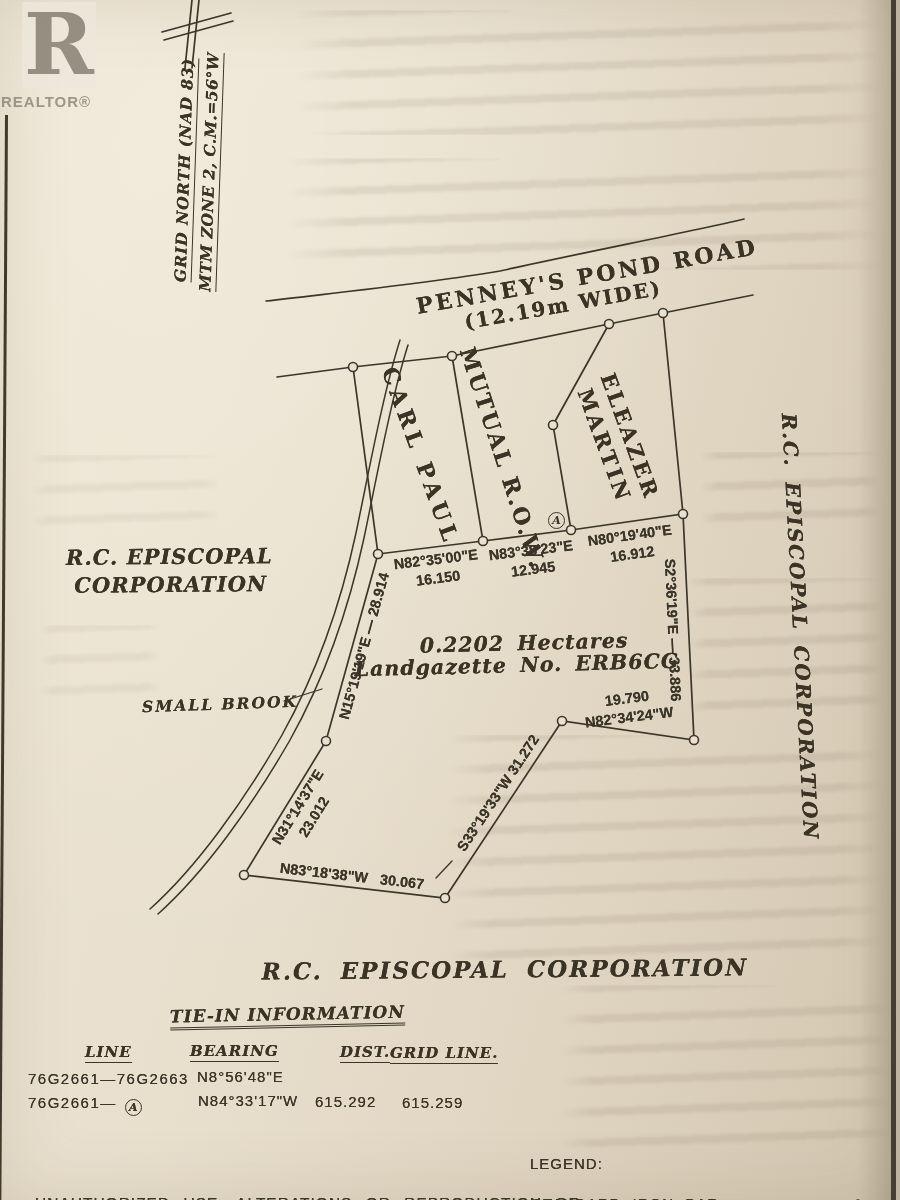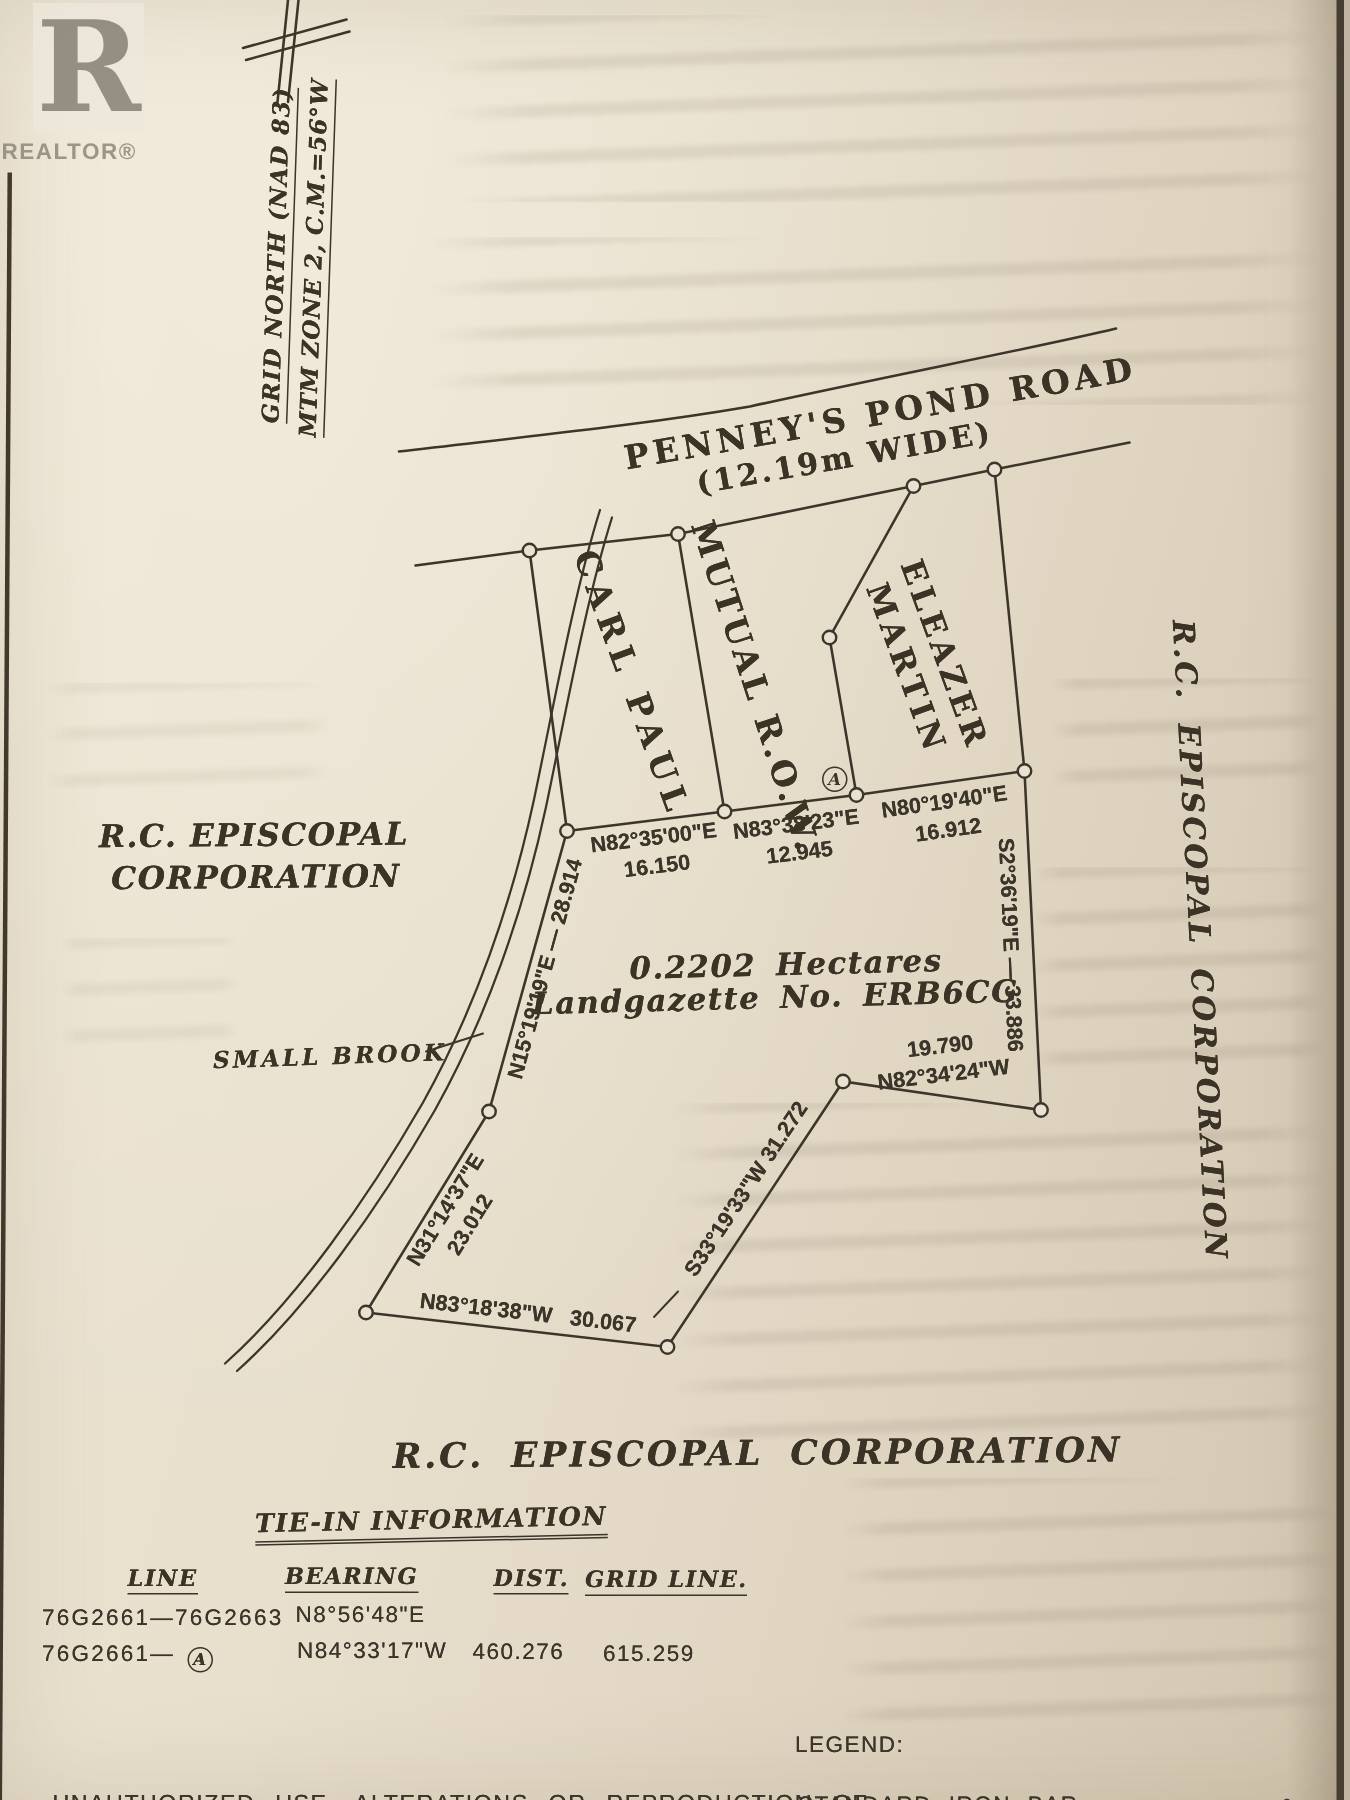--- a/index.html
+++ b/index.html
@@ -150,34 +150,34 @@
     <div>N31°14'37"E</div>
     <div>23.012</div>
   </div>
   <div class="lbl eng" style="left:364px;top:646px;transform:translate(-50%,-50%) rotate(-74.5deg);font-size:14.5px;font-weight:700;">N15°19'19"E — 28.914</div>
 
   <div class="lbl slab ital" style="left:170px;top:1004px;transform:rotate(-1.2deg);font-size:17px;letter-spacing:1px;border-bottom:1.6px solid #3a3429;padding-bottom:3px;">
     <span class="uline" style="padding-bottom:1px;">TIE-IN INFORMATION</span>
   </div>
   <div class="lbl slab ital uline" style="left:85px;top:1043px;font-size:15px;letter-spacing:1px;">LINE</div>
   <div class="lbl slab ital uline" style="left:190px;top:1042px;font-size:15px;letter-spacing:1px;">BEARING</div>
-  <div class="lbl slab ital uline" style="left:329px;top:1043px;font-size:15px;letter-spacing:1px;">DIST.</div>
+  <div class="lbl slab ital uline" style="left:340px;top:1043px;font-size:15px;letter-spacing:1px;">DIST.</div>
   <div class="lbl slab ital uline" style="left:390px;top:1044px;font-size:15px;letter-spacing:1px;">GRID LINE.</div>
 
   <div class="lbl eng" style="left:28px;top:1070px;font-size:15px;letter-spacing:1.5px;">
     <span>76G2661—76G2663</span>
   </div>
   <div class="lbl eng" style="left:197px;top:1068px;font-size:15px;letter-spacing:1px;">N8°56'48"E</div>
 
   <div class="lbl eng" style="left:28px;top:1094px;font-size:15px;letter-spacing:1.5px;">
     <span>76G2661—</span>
     <span class="circA" style="vertical-align:-3px;margin-left:3px;">A</span>
   </div>
   <div class="lbl eng" style="left:198px;top:1092px;font-size:15px;letter-spacing:1px;">N84°33'17"W</div>
-  <div class="lbl eng" style="left:315px;top:1093px;font-size:15px;letter-spacing:1px;">460.276</div>
+  <div class="lbl eng" style="left:315px;top:1093px;font-size:15px;letter-spacing:1px;">615.292</div>
   <div class="lbl eng" style="left:402px;top:1094px;font-size:15px;letter-spacing:1px;">615.259</div>
 
 
   <div class="lbl eng" style="left:28px;top:1205px;font-size:10px;letter-spacing:1px;">NOTE:</div>
   <div class="lbl eng" style="left:35px;top:1194px;font-size:15.5px;letter-spacing:1px;word-spacing:8px;">UNAUTHORIZED USE, ALTERATIONS OR REPRODUCTION OF</div>
 
   <div class="lbl eng" style="left:530px;top:1155px;font-size:15px;letter-spacing:1px;">LEGEND:</div>
   <div class="legend-row eng" style="left:532px;top:1198px;font-size:15px;letter-spacing:1px;word-spacing:6px;">
     <span>PROVINCIAL CONTROL MONUMENT</span>
     <span class="dash" style="left:255px;top:0;">— — — —</span>

